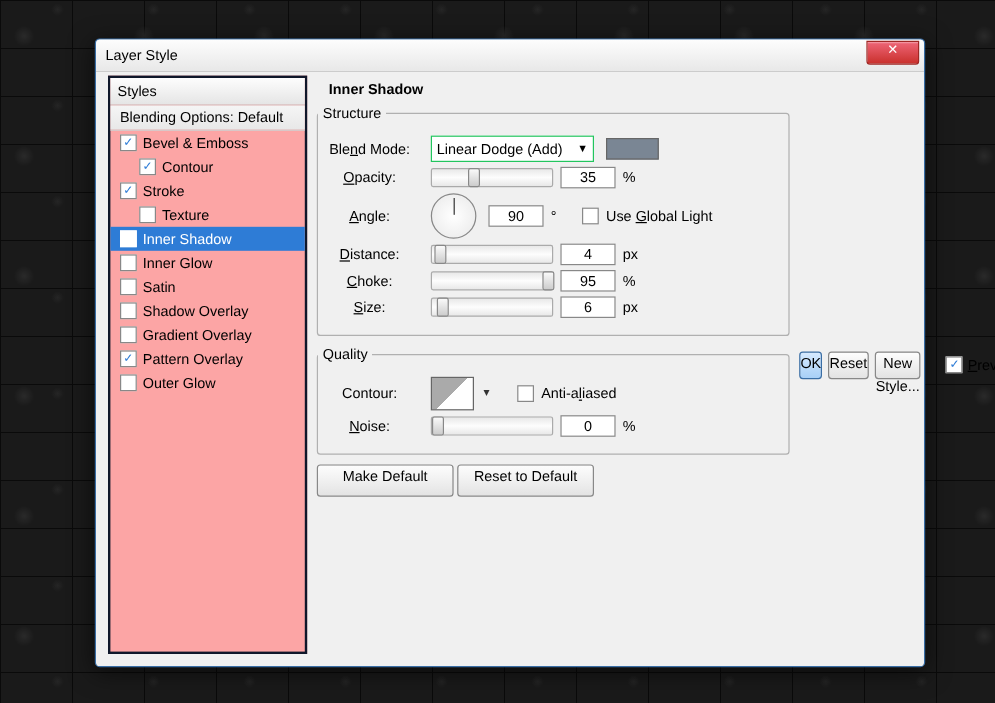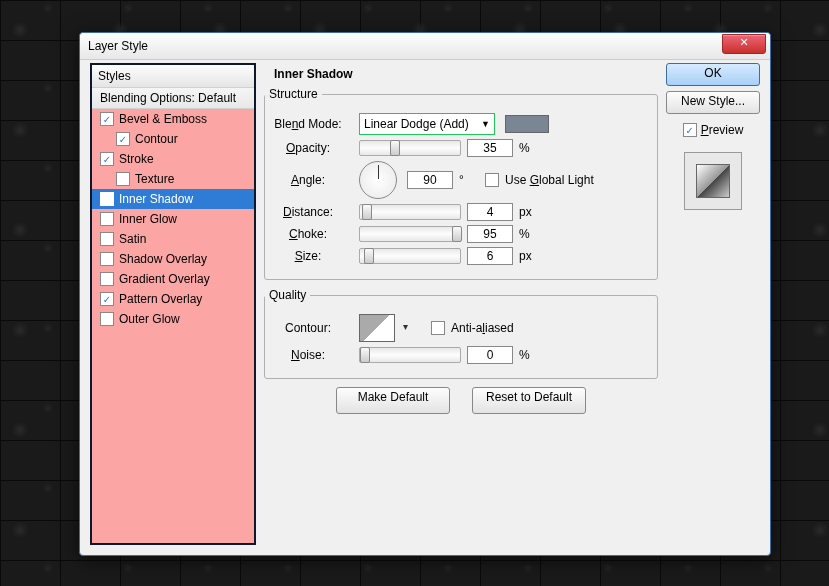--- a/index.html
+++ b/index.html
@@ -28,22 +28,22 @@
 .swatch{width:42px;height:16px;border:1px solid #666;background:#7a8694;margin-left:4px}
 .slider{position:relative;height:14px;width:100px;background:linear-gradient(#e8e8e8,#fdfdfd,#e8e8e8);border:1px solid #aaa;border-radius:2px;flex-shrink:0}
 .thumb{position:absolute;top:-1px;width:8px;height:14px;background:linear-gradient(#fafafa,#ccc);border:1px solid #888;border-radius:2px}
 .num{width:36px;height:16px;border:1px solid #888;background:#fff;text-align:center;padding:0 4px;line-height:16px}
 .unit{width:20px}
 .angle-dial{width:36px;height:36px;border:1px solid #888;border-radius:50%;background:radial-gradient(#fff,#e8e8e8);position:relative;margin-right:4px}
 .angle-dial::before{content:"";position:absolute;left:50%;top:3px;width:1px;height:14px;background:#333}
 .contour-box{width:34px;height:26px;border:1px solid #666;background:linear-gradient(135deg,#aaa 0%,#aaa 49%,#fff 50%,#fff 100%);margin-right:10px;position:relative}
 .contour-box::after{content:"▾";position:absolute;right:-14px;top:6px;font-size:10px;color:#333}
 .btn{background:linear-gradient(#fdfdfd,#e3e3e3);border:1px solid #888;border-radius:3px;padding:2px 12px;height:21px;cursor:pointer;min-width:88px;text-align:center}
-.btn-row{display:flex;gap:22px;justify-content:center;margin-top:6px}
-.right-panel{width:94px;display:flex;flex-direction:column;gap:5px;align-items:center}
+.btn-row{display:flex;gap:3px;margin-top:6px}
+.right-panel{width:94px;display:flex;gap:5px;align-items:center}
 .rbtn{width:92px;height:21px;background:linear-gradient(#fdfdfd,#e3e3e3);border:1px solid #888;border-radius:3px;cursor:pointer;text-align:center;line-height:19px}
 .rbtn.ok{background:linear-gradient(#d6eaff,#a8d0f7);border-color:#3a6ea5}
 .preview-chk{display:flex;align-items:center;gap:4px;margin:4px 16px}
 .preview-box{width:56px;height:56px;border:1px solid #999;background:#e8e8e8;display:flex;align-items:center;justify-content:center;margin-top:6px}
 .preview-inner{width:32px;height:32px;background:linear-gradient(135deg,#fff 0%,#999 50%,#444 51%,#ccc 100%);border:1px solid #666}
 .drop-arrow{font-size:9px;margin-left:4px}
 </style>
 </head>
 <body>
 
@@ -185,20 +185,21 @@
       </fieldset>
 
       <div class="btn-row">
         <div class="btn">Make Default</div>
         <div class="btn">Reset to Default</div>
       </div>
     </div>
 
     <div class="right-panel">
       <div class="rbtn ok">OK</div>
+      <div class="rbtn">Reset</div>
       <div class="rbtn">New Style...</div>
       <div class="preview-chk">
         <span class="chk on"></span>
         <span><u>P</u>review</span>
       </div>
       <div class="preview-box">
         <div class="preview-inner"></div>
       </div>
     </div>
   </div>

